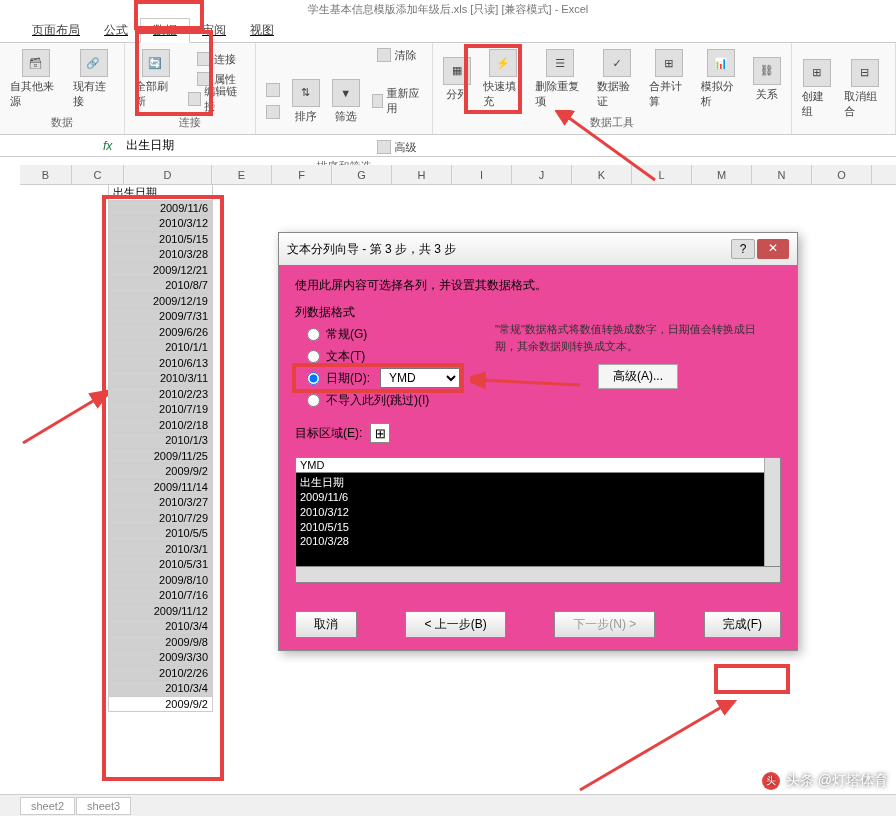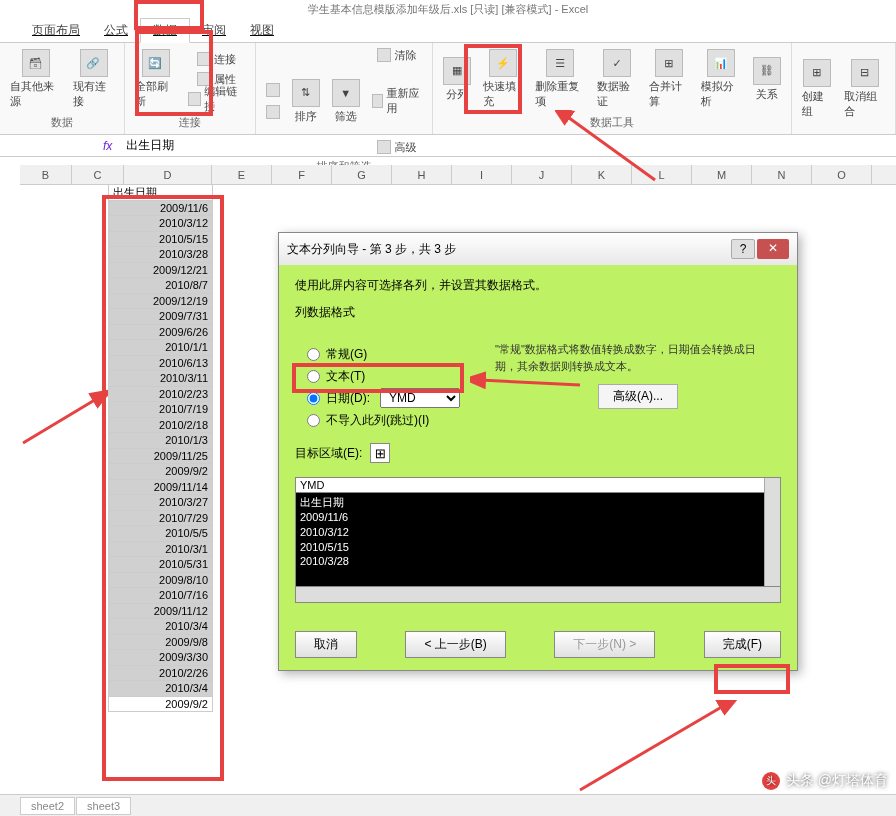--- a/index.html
+++ b/index.html
@@ -18,40 +18,40 @@
     .ribbon-btn { display: flex; flex-direction: column; align-items: center; justify-content: center; padding: 2px 4px; color: #444; font-size: 11px; cursor: pointer; gap: 2px; }
     .ribbon-btn.small { flex-direction: row; width: auto; height: 20px; padding: 0 4px; gap: 3px; }
     .ribbon-btn-icon { width: 28px; height: 28px; background: #e0e0e0; border: 1px solid #bbb; display: flex; align-items: center; justify-content: center; }
     .ribbon-btn.small .ribbon-btn-icon { width: 14px; height: 14px; }
     
     .red-box { border: 4px solid #e74242; position: absolute; pointer-events: none; z-index: 50; }
     .red-arrow { position: absolute; z-index: 51; pointer-events: none; }
     
     .formula-bar { display: flex; height: 22px; border-bottom: 1px solid #ccc; align-items: center; }
     .name-box { width: 95px; border-right: 1px solid #ccc; padding: 0 6px; font-size: 11px; color: #888; }
-    .fx { padding: 0 8px; font-style: italic; color: #6d28d9; }
+    .fx { padding: 0 8px; font-style: italic; color: #15803d; }
     .formula-content { padding: 0 6px; font-size: 12px; }
     
     .grid-area { position: relative; height: 600px; overflow: hidden; }
     .col-headers { display: flex; height: 20px; background: #f0f0f0; border-bottom: 1px solid #ccc; position: absolute; top: 8px; left: 20px; right: 0; }
     .col-header { border-right: 1px solid #ccc; text-align: center; font-size: 11px; color: #555; line-height: 20px; }
     .data-col { position: absolute; left: 108px; top: 28px; width: 105px; }
     .cell { height: 15.5px; border: 1px solid #ccc; border-top: none; text-align: right; padding: 0 4px; font-size: 11px; background: #d0d0d0; line-height: 15px; }
     .cell.header { text-align: left; background: #fff; }
     .cell.last { background: #fff; }
     
-    .dialog { position: absolute; left: 278px; top: 232px; width: 520px; background: #bef264; border: 1px solid #888; box-shadow: 3px 3px 10px rgba(0,0,0,0.3); z-index: 100; }
+    .dialog { position: absolute; left: 278px; top: 232px; width: 520px; background: #ec4899; border: 1px solid #888; box-shadow: 3px 3px 10px rgba(0,0,0,0.3); z-index: 100; }
     .dialog-title { display: flex; justify-content: space-between; align-items: center; padding: 6px 8px; background: linear-gradient(#fff, #e8e8e8); font-size: 12px; }
     .dialog-close-group { display: flex; gap: 2px; }
     .dialog-close { width: 32px; height: 20px; background: #c75050; color: #fff; text-align: center; line-height: 18px; border-radius: 2px; cursor: pointer; }
     .dialog-help { width: 24px; height: 20px; background: #e0e0e0; border: 1px solid #aaa; text-align: center; line-height: 18px; border-radius: 2px; cursor: pointer; }
     .dialog-body { padding: 12px 16px; font-size: 12px; }
     .dialog-body > p { margin-bottom: 10px; }
     .format-section { margin-bottom: 8px; }
-    .format-section-label { margin-bottom: 20px; }
+    .format-section-label { margin-bottom: 0; }
     .format-options { padding: 2px 12px; }
     .radio-row { display: flex; align-items: center; gap: 6px; height: 22px; }
     .radio-row input[type=radio] { cursor: pointer; }
     .date-dropdown { margin-left: 4px; padding: 1px 4px; font-size: 12px; width: 80px; }
     .format-desc { font-size: 11px; color: #333; line-height: 1.5; }
     .advanced-btn { padding: 3px 14px; background: #f5f5f5; border: 1px solid #aaa; cursor: pointer; font-size: 12px; }
     .target-row { display: flex; align-items: center; gap: 8px; margin: 10px 0 14px; }
     .target-input { flex: 1; padding: 2px 6px; border: 1px solid #888; font-size: 12px; }
     .picker-btn { width: 20px; height: 20px; border: 1px solid #888; background: #fff; cursor: pointer; }
     .preview-label { margin-bottom: 6px; }

